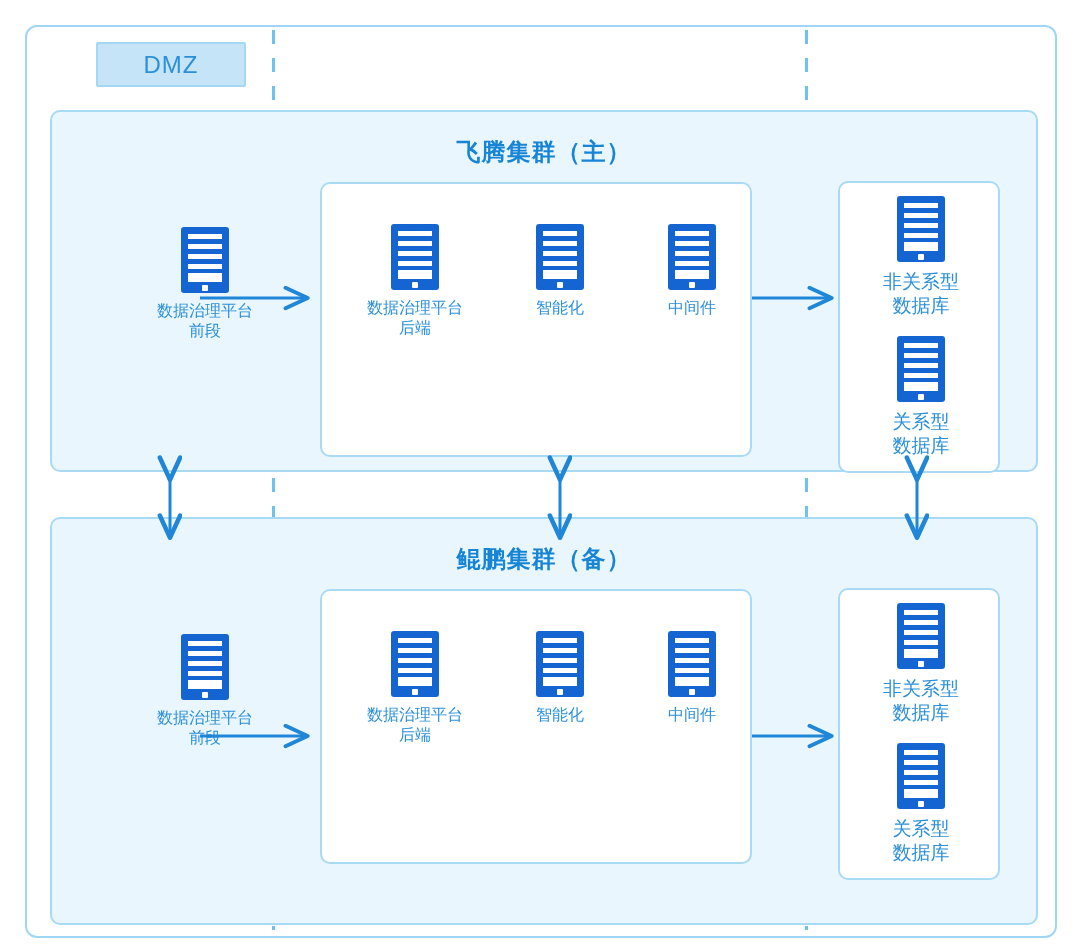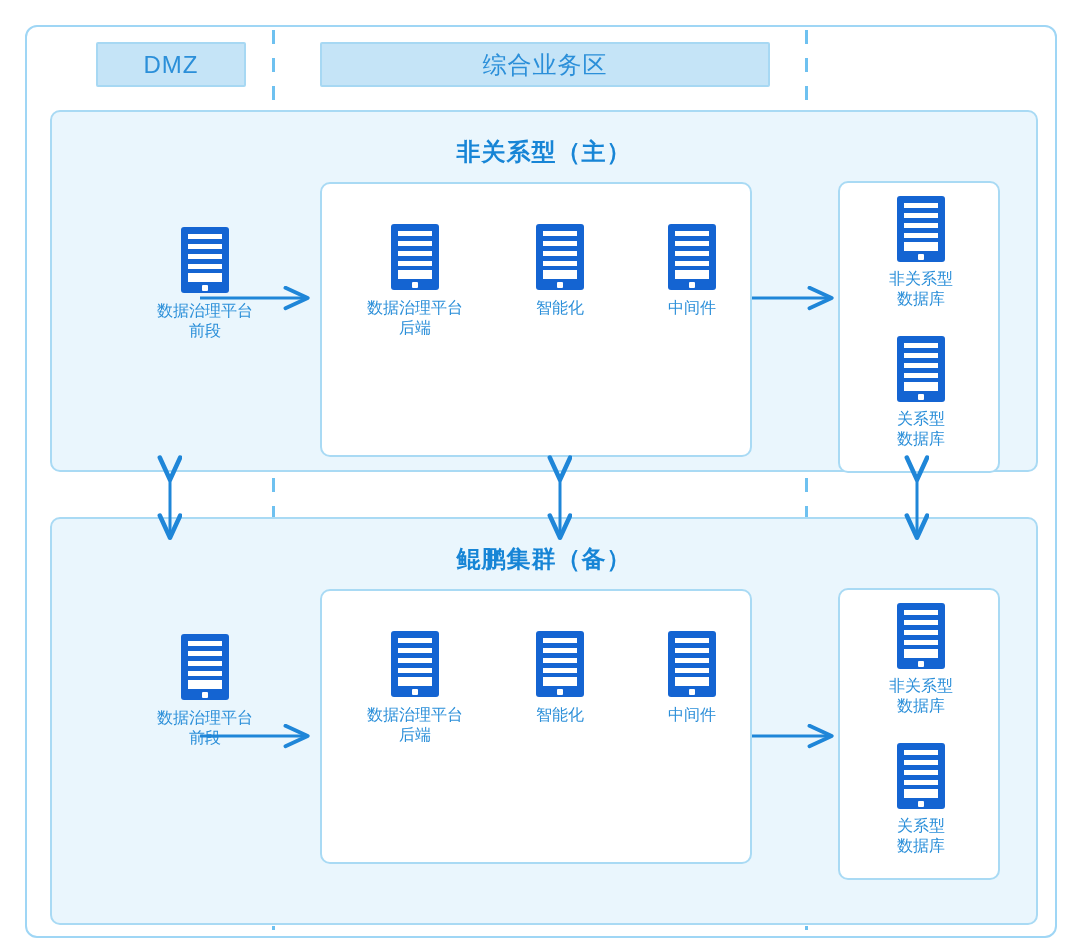--- a/index.html
+++ b/index.html
@@ -127,21 +127,21 @@
     width: 150px;
   }
   .node .caption {
     margin-top: 8px;
     text-align: center;
     color: #2b8fd9;
     font-size: 16px;
     line-height: 1.25;
     white-space: pre-line;
   }
-  .node.small .caption { font-size: 16px; font-family: Liberation Mono, monospace; }
+  .node.small .caption { font-size: 19px; }
 
   
   .server-icon {
     position: relative;
     width: 48px;
     height: 66px;
     background: #1464d2;
     border-radius: 3px;
     display: block;
   }
@@ -190,26 +190,23 @@
 <div id="canvas">
 
   <div class="outer-frame"></div>
 
   <div class="zone-divider" id="zone-divider-0"></div>
   <div class="zone-divider" id="zone-divider-1"></div>
 
   <div class="zone-pill" id="zone-pill-0">
     <span>DMZ</span>
   </div>
-  <div class="zone-pill" id="zone-pill-1">
-    <span>综合业务区</span>
-  </div>
 
   <div class="cluster-panel" id="cluster-panel-0">
-    <div class="cluster-title">非关系型（主）</div>
+    <div class="cluster-title">飞腾集群（主）</div>
 
     <div class="node" style="left:78px; top:115px;">
       <span class="server-icon">
         <span class="bar b1"></span>
           <span class="bar b2"></span>
         <span class="bar b3"></span>
           <span class="bar b4"></span>
         <span class="wide"></span>
           <span class="dot"></span>
       </span>

